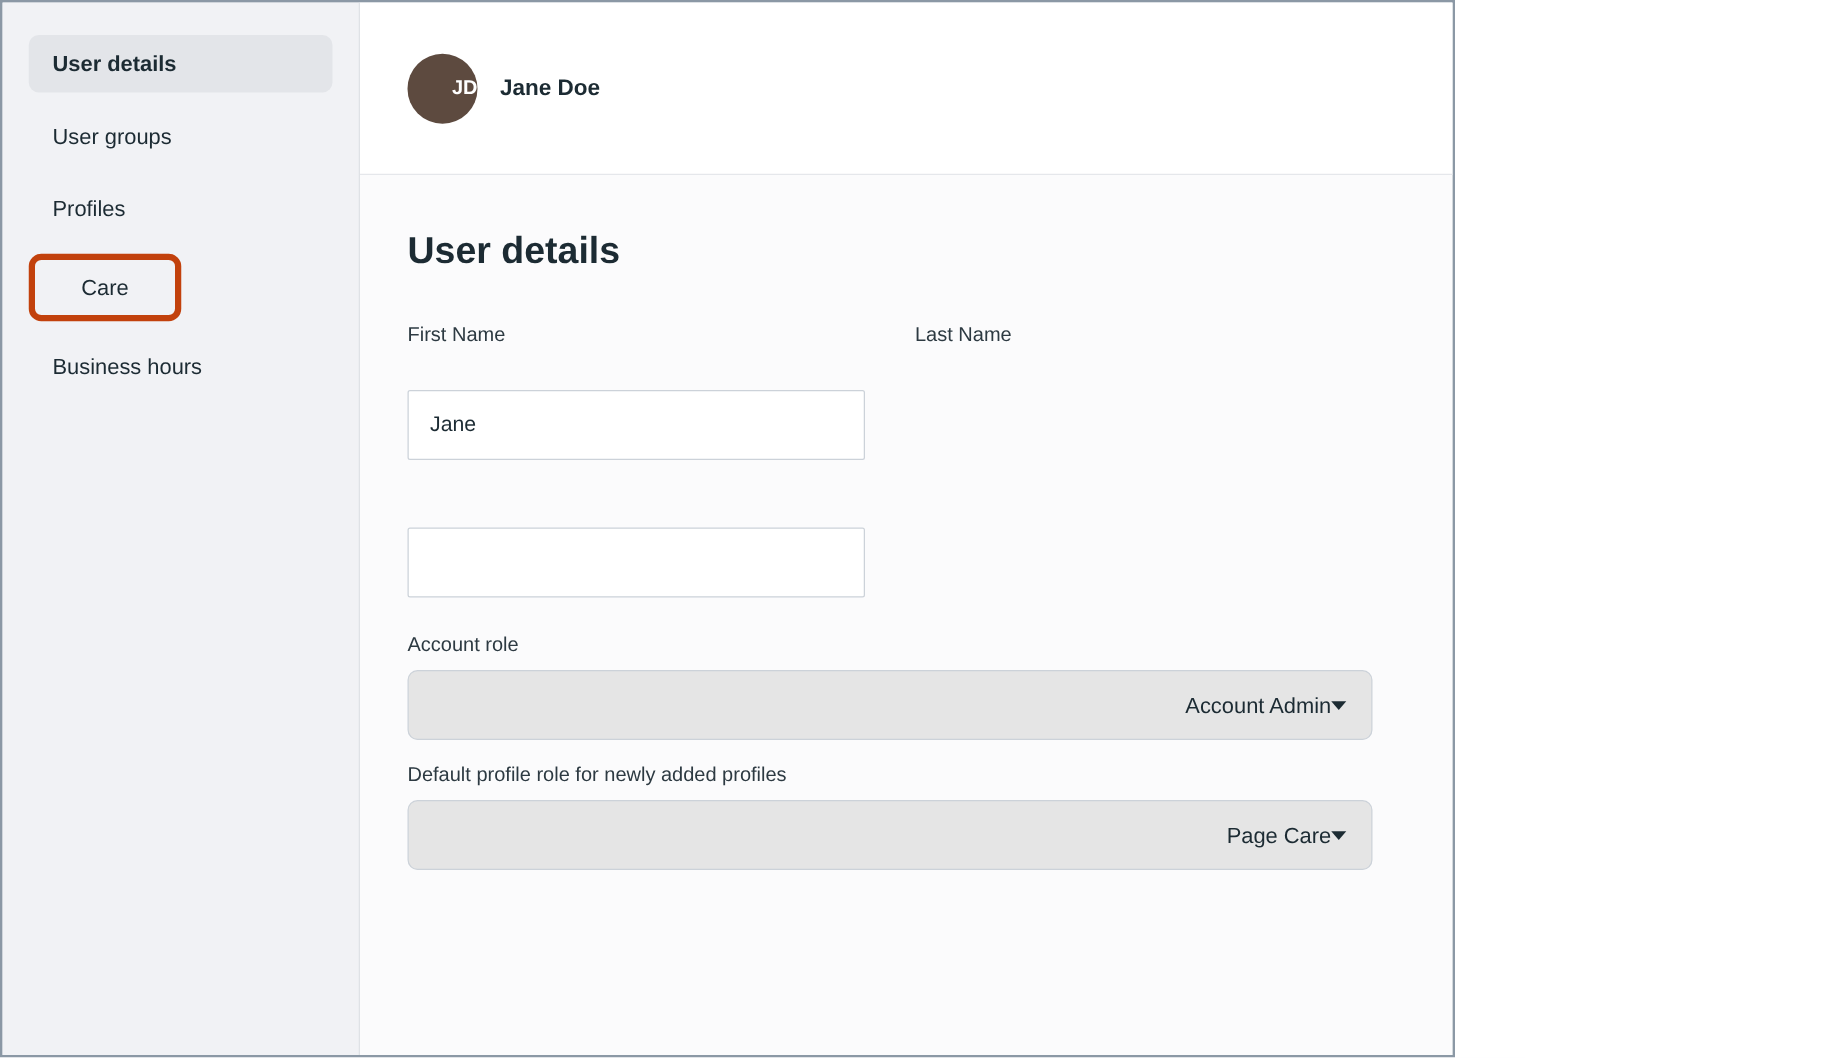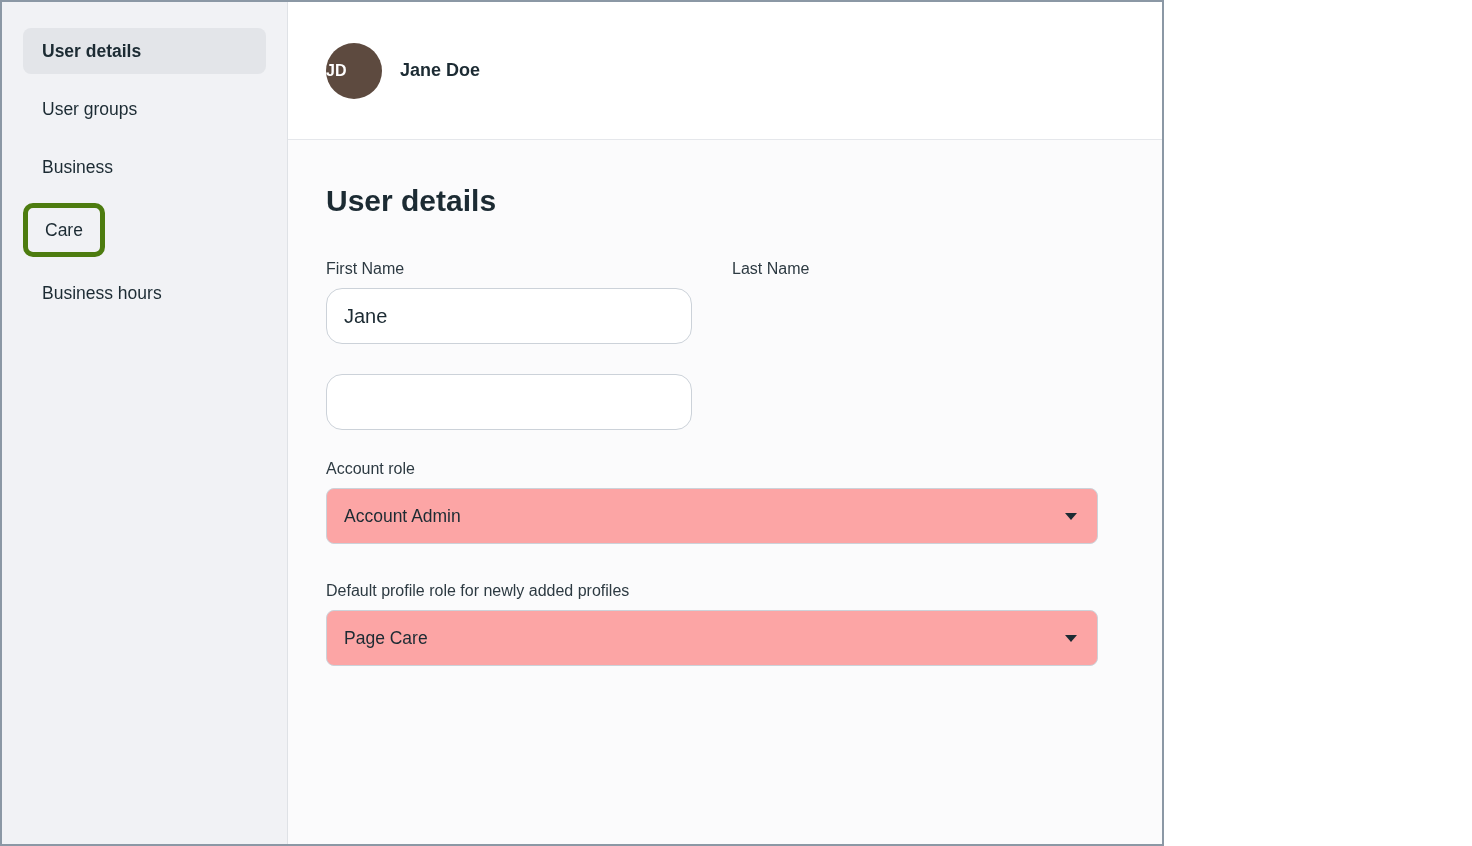--- a/index.html
+++ b/index.html
@@ -30,42 +30,42 @@
     cursor:pointer;
     color:#1c2b33;
     white-space:nowrap;
   }
   .side-item.selected {
     background:#e3e5e9;
     font-weight:700;
   }
   .care-box {
     display:inline-block;
-    border:5px solid #4d7c0f;
+    border:5px solid #c2410c;
     border-radius:10px;
-    padding:11px 17px;
+    padding:11px 37px;
     margin:-11px -19px;
     text-align:center;
   }
 
   
   .main { flex:1; display:flex; flex-direction:column; background:#fbfbfc; }
 
   .header {
     height:138px; min-height:138px;
     background:#ffffff;
     border-bottom:1px solid #e5e7eb;
     display:flex; align-items:center;
     padding-left:38px; gap:18px;
   }
   .avatar {
     width:56px; height:56px; border-radius:50%;
     background:#5d4a3f;
     color:#ffffff;
-    display:flex; align-items:center; justify-content:flex-start;
+    display:flex; align-items:center; justify-content:flex-end;
     font-size:16px; font-weight:700;
   }
   .user-name { font-size:18px; font-weight:700;text-align:center; }
 
   .content {
     flex:1;
     padding:44px 64px 40px 38px;
     overflow:hidden;
   }
   .page-title {
@@ -83,51 +83,52 @@
   }
   .field-label {
     display:block;
     font-size:16px;
     color:#2d3a42;
     margin-bottom:10px;
   }
   .text-input {
     width:100%; height:56px;
     border:1px solid #ccd2d9;
-    border-radius:16px;
+    border-radius:2px;
     background:#ffffff;
     padding:0 17px;
-    font-size:20px;
+    font-size:17px;
     font-family:inherit;
     color:#1c2b33;
     outline:none;
+    margin-top:24px;
   }
   .text-input.redacted {
     background:#f5f6f7;
     border-color:#e4e7eb;
     display:flex; align-items:center;
   }
   .blur-bar {
     width:56%; height:11px;
     border-radius:6px;
     background:#7b828c;
     filter:blur(4px);
     opacity:.55;
     margin-left:6px;
   }
 
-  .field-block { margin-bottom:38px; }
+  .field-block { margin-bottom:20px; }
   .select {
     width:100%; height:56px;
     border:1px solid #ccd2d9;
     border-radius:8px;
-    background:#fca5a5;
+    background:#e5e5e5;
     padding:0 20px 0 17px;
     font-size:17.5px;
-    display:flex; align-items:center; justify-content:space-between;
+    display:flex; align-items:center; justify-content:flex-end;
     cursor:pointer;
   }
   .caret {
     width:0; height:0;
     border-left:6px solid transparent;
     border-right:6px solid transparent;
     border-top:7px solid #1c2b33;
   }
 </style>
 </head>
@@ -136,21 +137,21 @@
 <div class="window">
 
   <nav class="sidebar">
     <div class="side-item selected">
       <span>User details</span>
     </div>
     <div class="side-item">
       <span>User groups</span>
     </div>
     <div class="side-item">
-      <span>Business</span>
+      <span>Profiles</span>
     </div>
     <div class="side-item">
       <span class="care-box"><span>Care</span></span>
     </div>
     <div class="side-item">
       <span>Business hours</span>
     </div>
   </nav>
 
   <div class="main">

